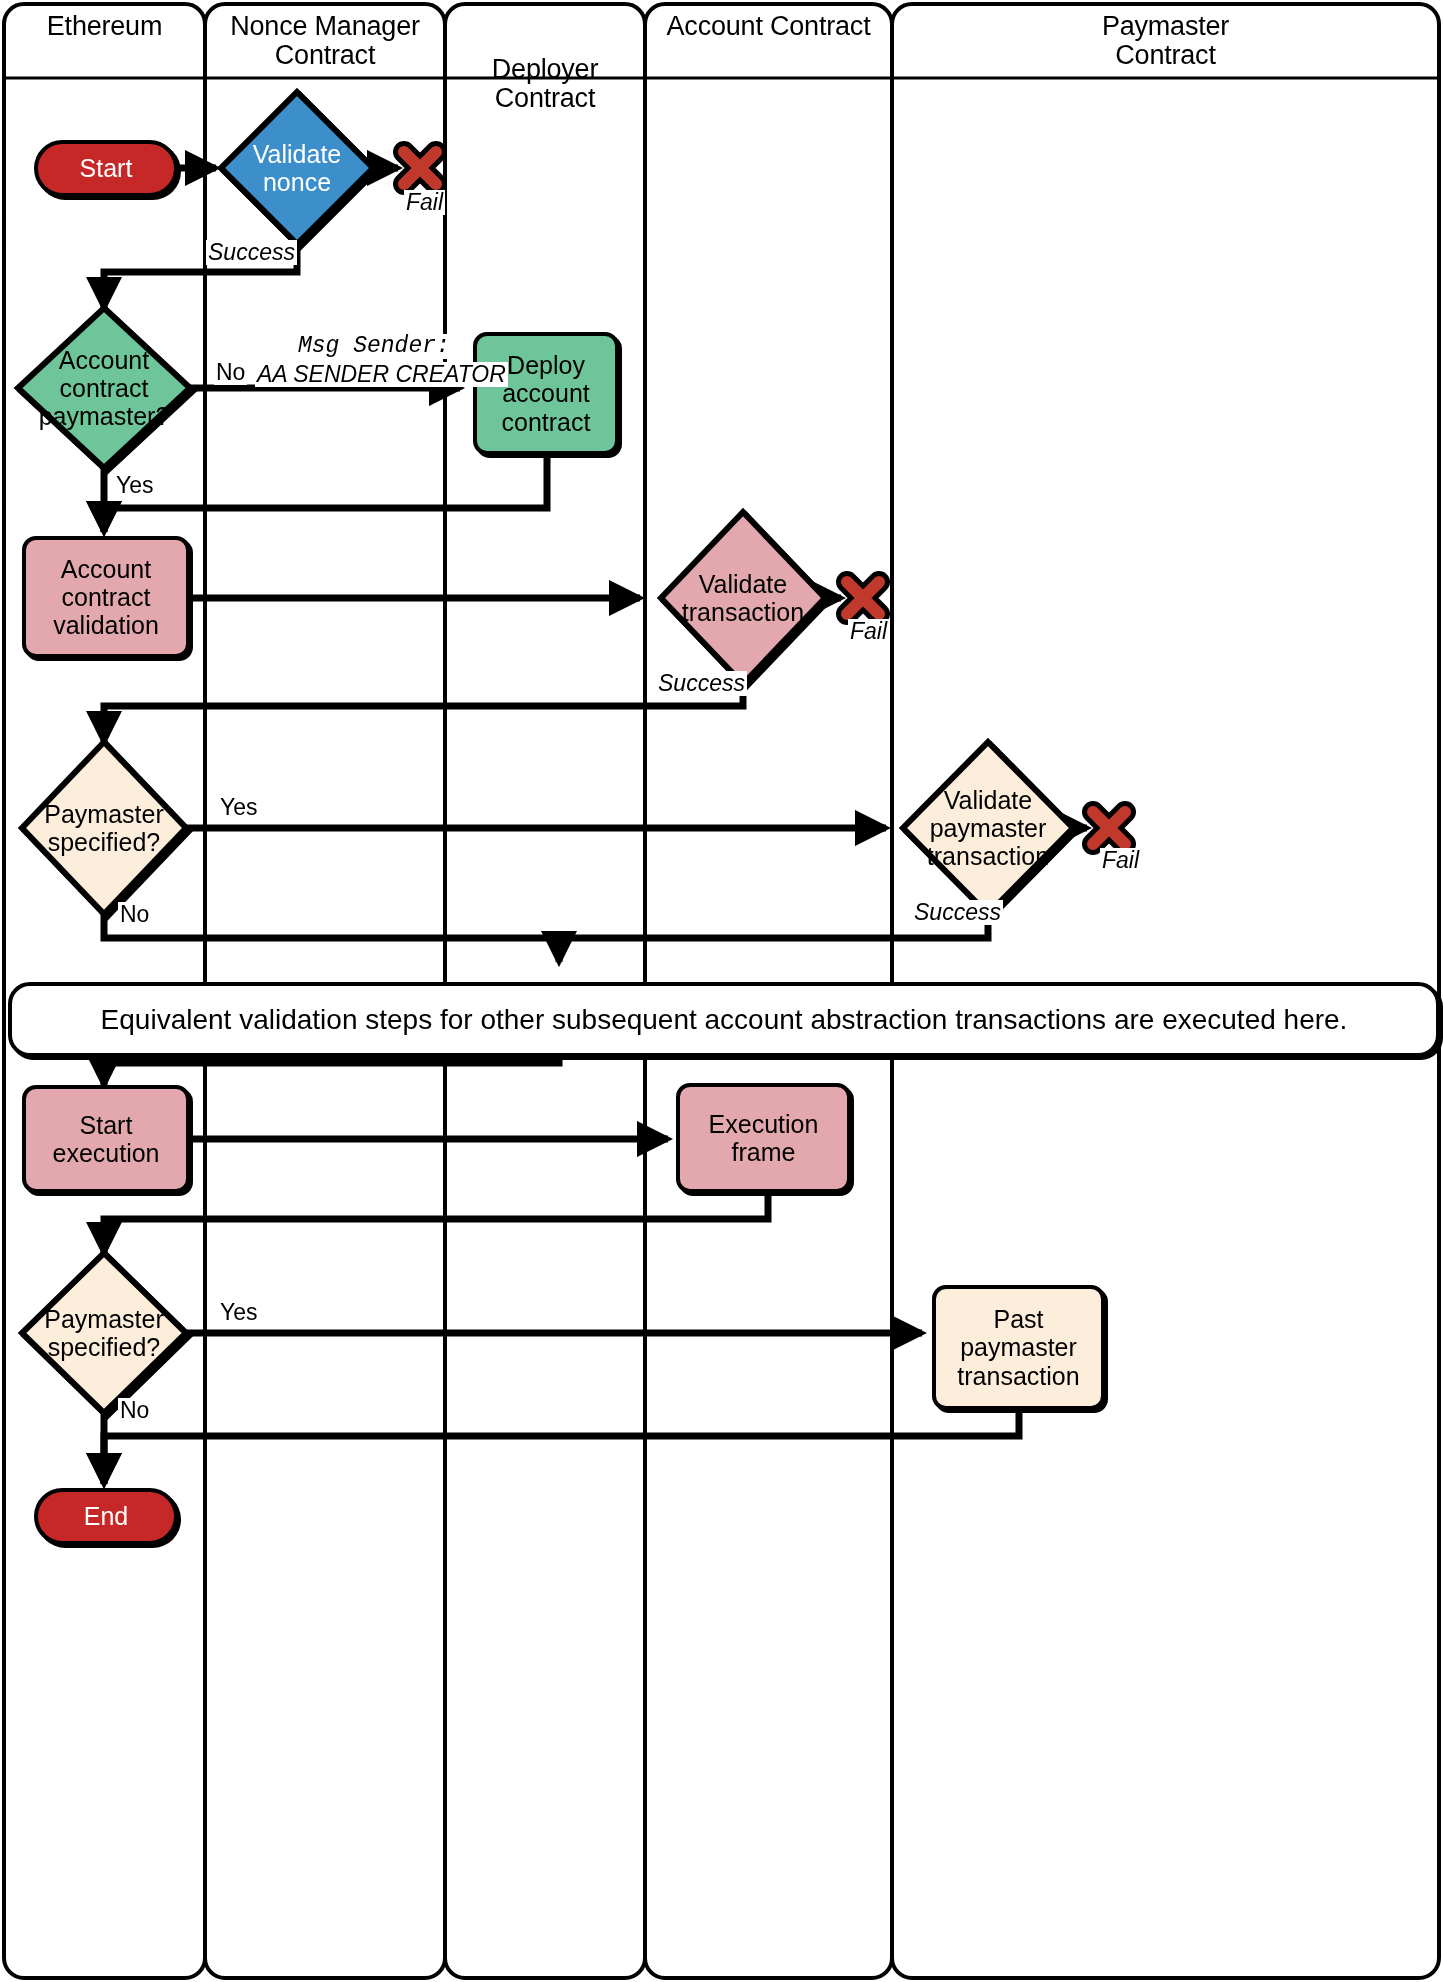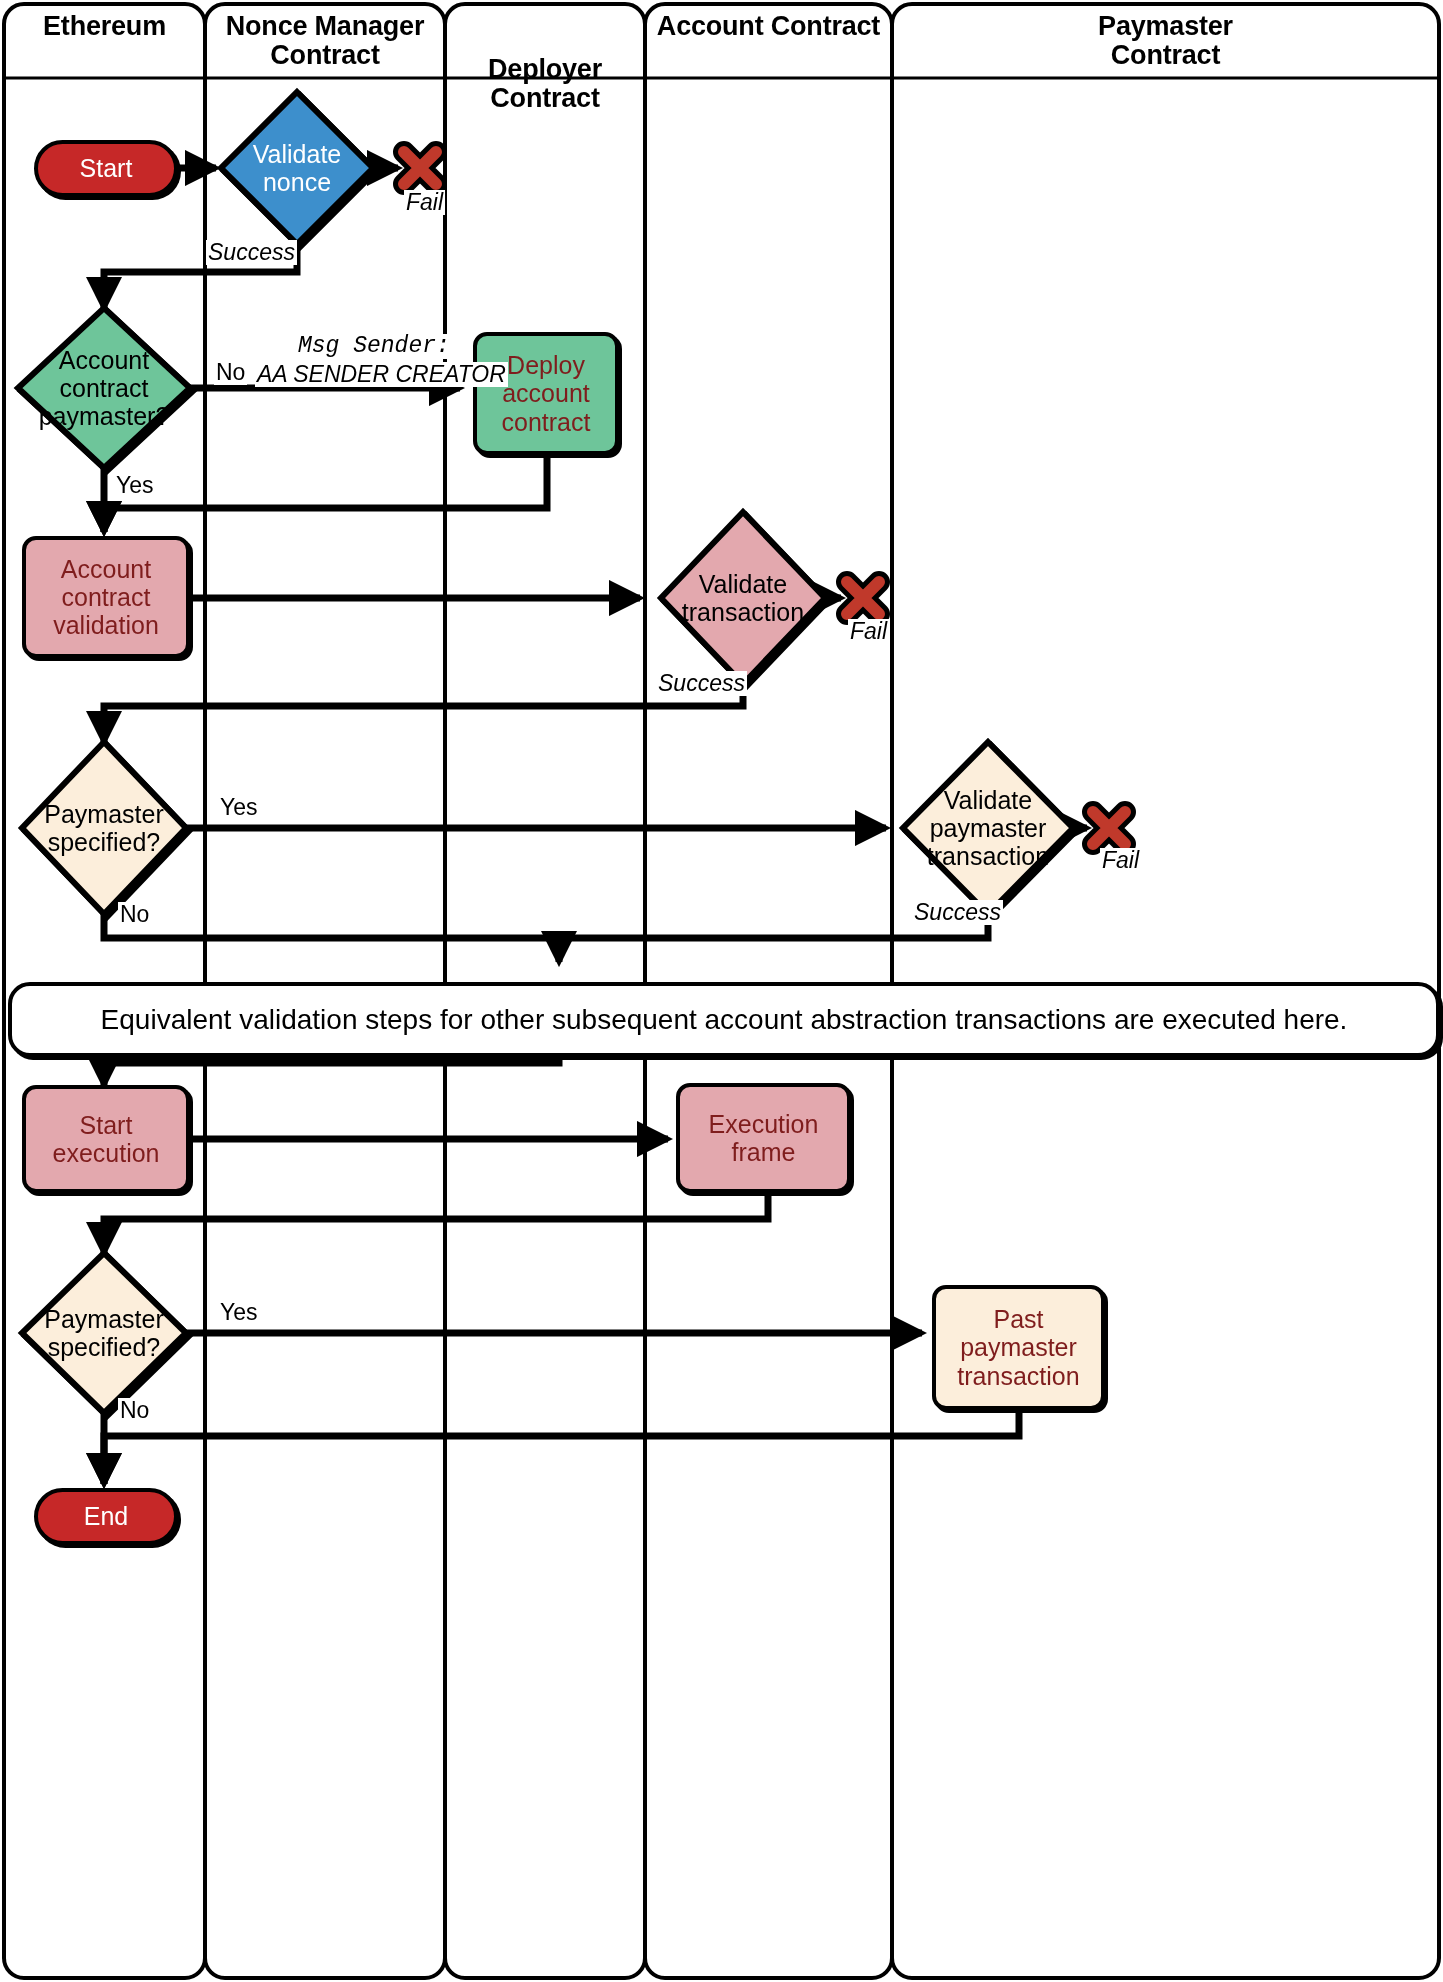--- a/index.html
+++ b/index.html
@@ -1,25 +1,25 @@
 <!DOCTYPE html>
 <html><head>
 <meta charset="utf-8">
 <style>
   html,body{margin:0;padding:0;background:#ffffff;}
   body{font-family:"Liberation Sans", sans-serif;}
   #stage{position:relative;width:1443px;height:1982px;overflow:hidden;background:#fff;}
   #svgroot{position:absolute;left:0;top:0;width:1443px;height:1982px;}
   .lane-title{
-    position:absolute;text-align:center;font-weight:bold;font-size:27px;line-height:1.08;
+    position:absolute;text-align:center;font-weight:normal;font-size:27px;line-height:1.08;
     color:#000;letter-spacing:-0.2px;
   }
   .node{
     position:absolute;display:flex;align-items:center;justify-content:center;text-align:center;
-    color:#7f1d1d;font-size:25px;line-height:1.13;box-sizing:border-box;
+    color:#000000;font-size:25px;line-height:1.13;box-sizing:border-box;
   }
   .rrect{
     border:4px solid #000;border-radius:14px;
     box-shadow:3px 3px 0 0 #000;
   }
   .stadium{
     border:4px solid #000;border-radius:38px;color:#fff;
     box-shadow:3px 3px 0 0 #000;
   }
   .edge-label{

